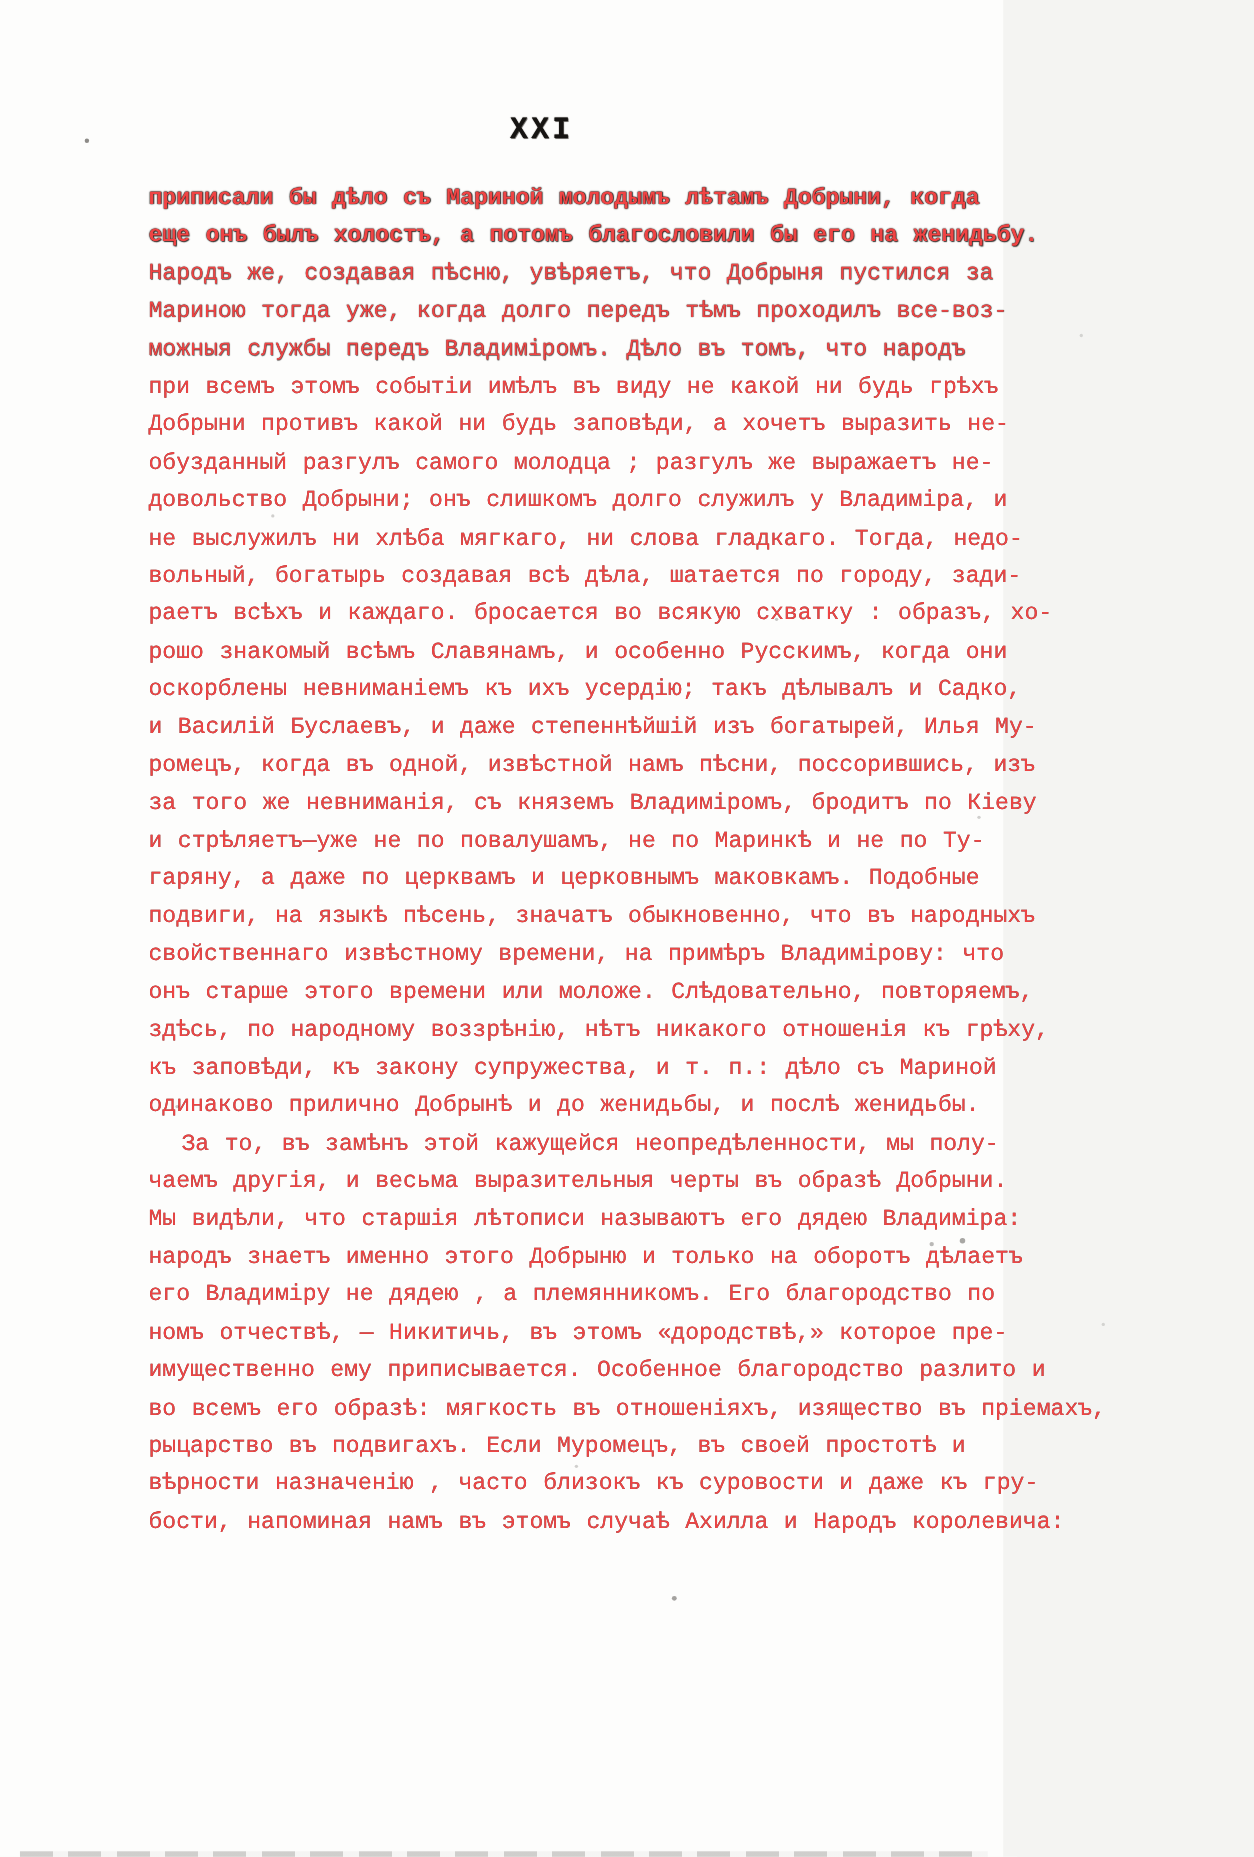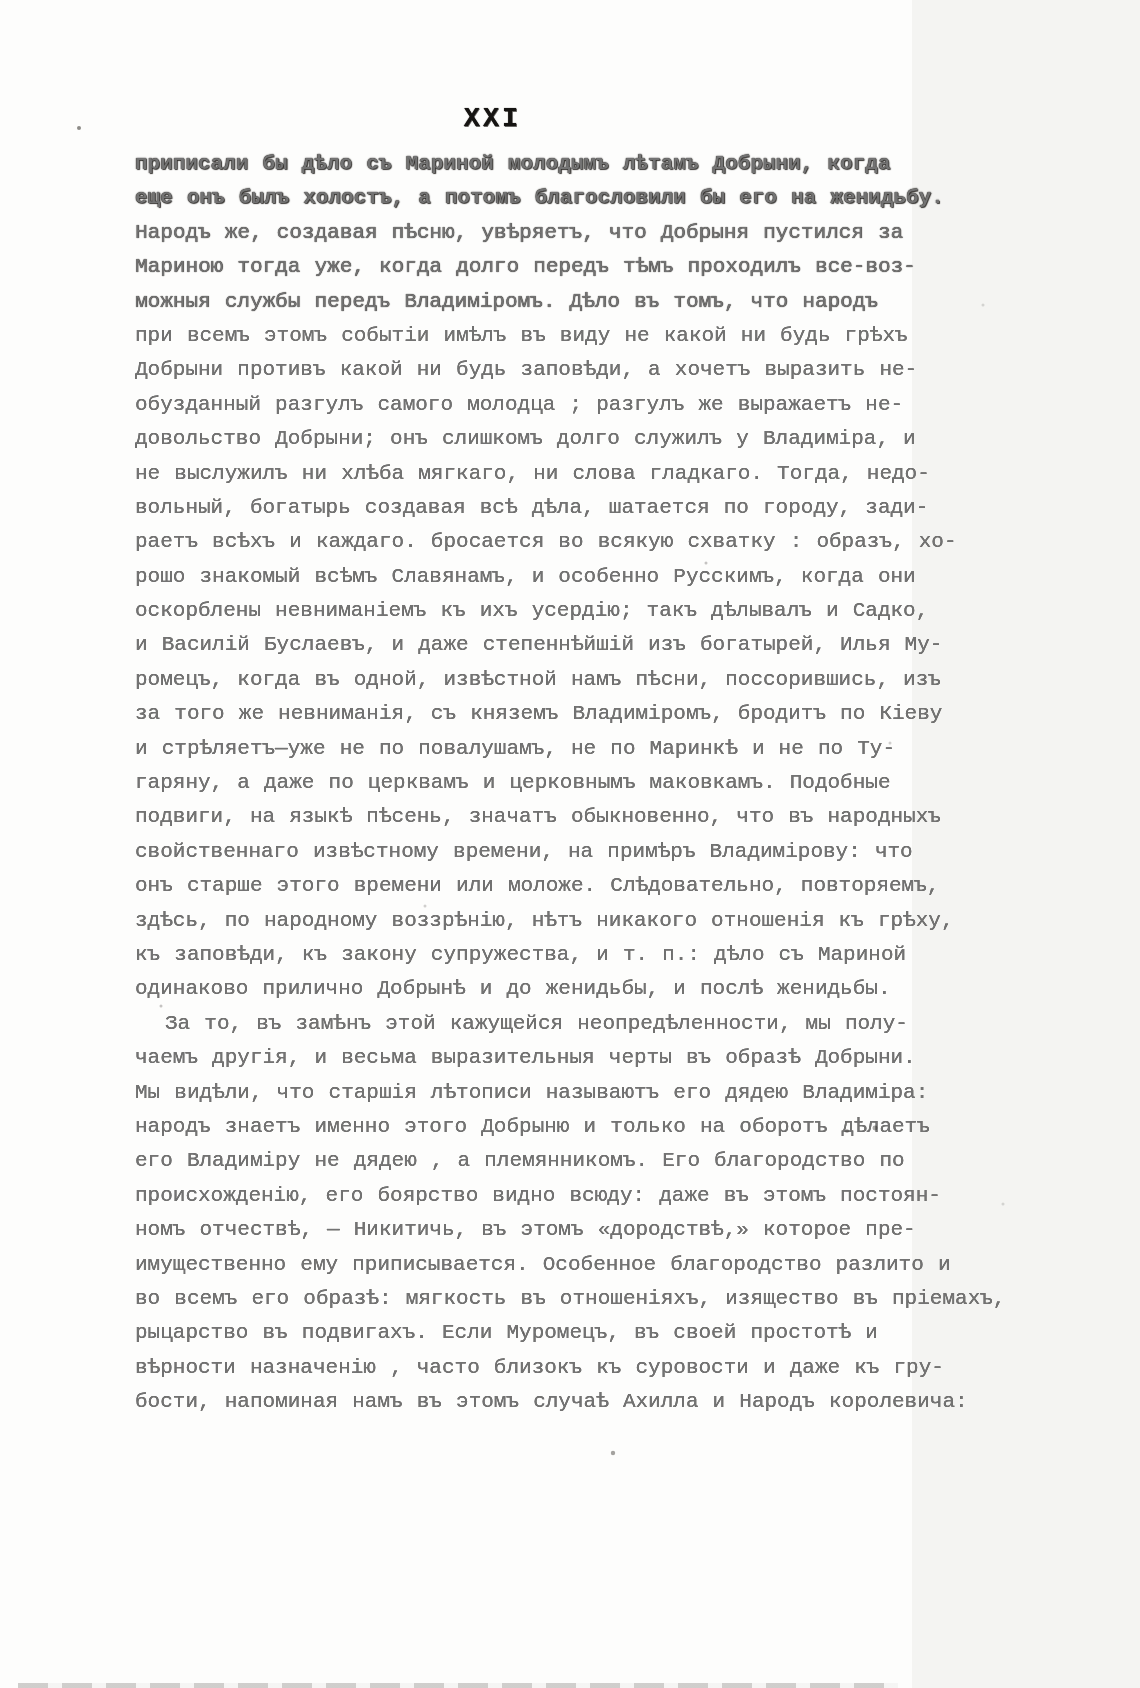--- a/index.html
+++ b/index.html
@@ -19,22 +19,22 @@
     left:135px;top:104px;width:715px;
     text-align:center;
     font-size:27px;font-weight:bold;
     letter-spacing:3px;
     color:#161412;
     text-shadow:0 0 1px rgba(20,16,12,.85), .6px .6px .6px rgba(20,16,12,.6);
     transform:scaleY(1.05);
   }
   .text-block{
     position:absolute;
-    left:135px;top:147px;width:732px;
-    color:#737373;
+    left:135px;top:164px;width:732px;
+    color:#ef4444;
   }
   .line{
     height:34.4px;line-height:34.4px;
     font-size:21px;
     text-align:justify;
     text-align-last:justify;
     white-space:nowrap;
     text-shadow:0 0 .45px rgba(28,25,21,.8);
     word-spacing:1.5px;
   }
@@ -101,21 +101,20 @@
       <div class="line">свойственнаго извѣстному времени, на примѣръ Владимірову: что</div>
       <div class="line">онъ старше этого времени или моложе. Слѣдовательно, повторяемъ,</div>
       <div class="line">здѣсь, по народному воззрѣнію, нѣтъ никакого отношенія къ грѣху,</div>
       <div class="line">къ заповѣди, къ закону супружества, и т. п.: дѣло съ Мариной</div>
       <div class="line">одинаково прилично Добрынѣ и до женидьбы, и послѣ женидьбы.</div>
       <div class="line indent">За то, въ замѣнъ этой кажущейся неопредѣленности, мы полу-</div>
       <div class="line">чаемъ другія, и весьма выразительныя черты въ образѣ Добрыни.</div>
       <div class="line">Мы видѣли, что старшія лѣтописи называютъ его дядею Владиміра:</div>
       <div class="line">народъ знаетъ именно этого Добрыню и только на оборотъ дѣлаетъ</div>
       <div class="line">его Владиміру не дядею , а племянникомъ. Его благородство по</div>
-      <div class="line">происхожденію, его боярство видно всюду: даже въ этомъ постоян-</div>
       <div class="line">номъ отчествѣ, — Никитичь, въ этомъ «дородствѣ,» которое пре-</div>
       <div class="line">имущественно ему приписывается. Особенное благородство разлито и</div>
       <div class="line">во всемъ его образѣ: мягкость въ отношеніяхъ, изящество въ пріемахъ,</div>
       <div class="line">рыцарство въ подвигахъ. Если Муромецъ, въ своей простотѣ и</div>
       <div class="line">вѣрности назначенію , часто близокъ къ суровости и даже къ гру-</div>
       <div class="line">бости, напоминая намъ въ этомъ случаѣ Ахилла и Народъ королевича:</div>
     </div>
 
   <div class="specks"></div>
   <div class="scan-edge"></div>

